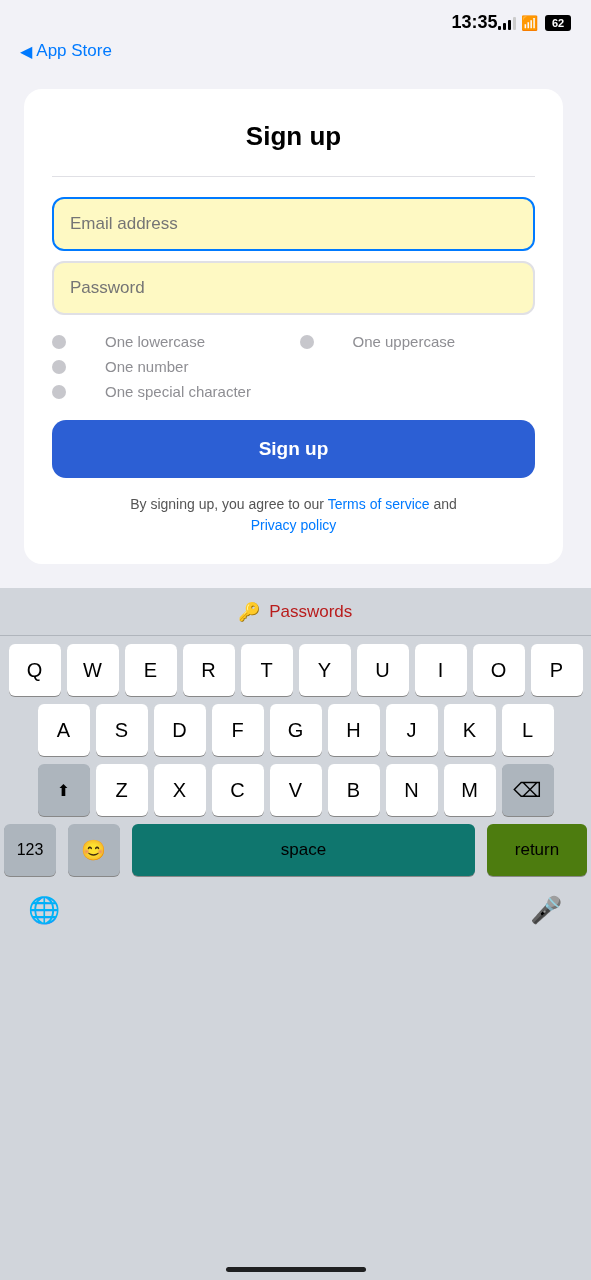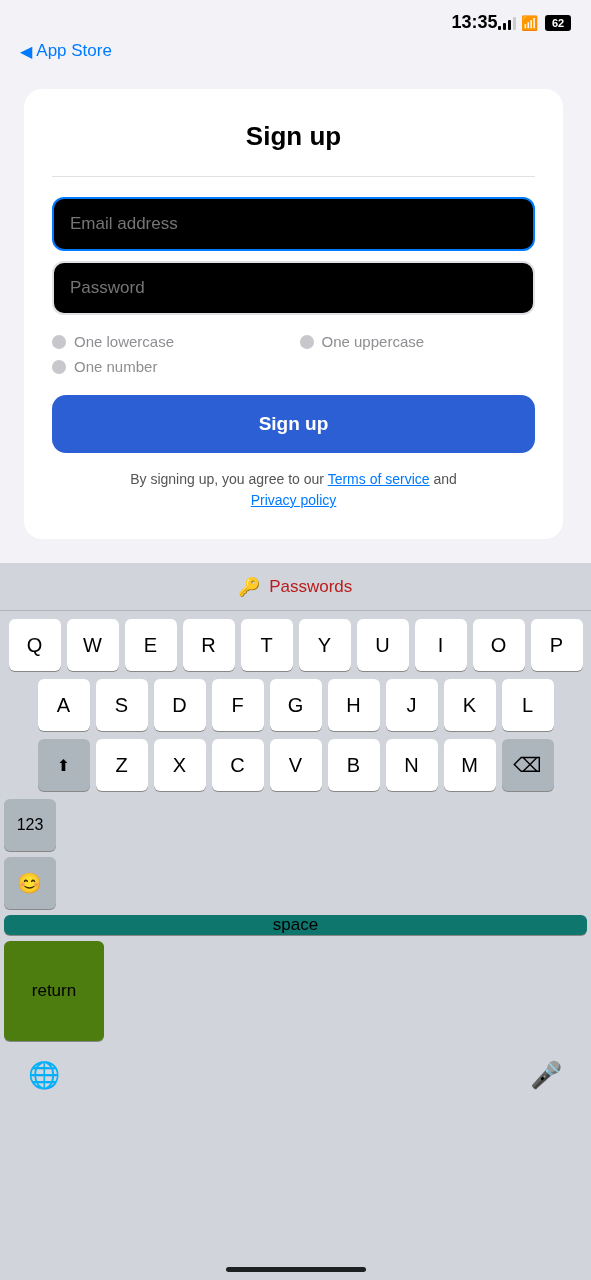--- a/index.html
+++ b/index.html
@@ -102,21 +102,21 @@
       background: #e0e0e5;
       margin-bottom: 20px;
     }
 
     
     .input-field {
       width: 100%;
       height: 54px;
       border-radius: 12px;
       border: 2px solid #e0e0e5;
-      background: #000000;
+      background: #fef9c3;
       font-size: 17px;
       color: #888;
       padding: 0 16px;
       outline: none;
       margin-bottom: 10px;
     }
     .input-field.active {
       border-color: #007aff;
     }
 
@@ -136,20 +136,21 @@
     .req-dot {
       width: 14px;
       height: 14px;
       border-radius: 50%;
       background: #c7c7cc;
       flex-shrink: 0;
     }
     .req-label {
       font-size: 15px;
       color: #8e8e93;
+      margin-left: 31px;
     }
     .req-special {
       grid-column: 1 / 2;
     }
 
     
     .signup-btn {
       width: 100%;
       height: 58px;
       background: #2c5fd4;
@@ -164,21 +165,20 @@
 
     
     .terms-text {
       text-align: center;
       font-size: 14px;
       color: #555;
       line-height: 1.5;
     }
     .terms-link {
       color: #007aff;
-      text-decoration: underline;
     }
 
     
     .keyboard-area {
       flex: 1;
       background: #d1d5db;
       padding-top: 0;
     }
 
     .passwords-bar {
@@ -325,20 +325,24 @@
         <span class="req-label">One lowercase</span>
       </div>
       <div class="req-item">
         <div class="req-dot"></div>
         <span class="req-label">One uppercase</span>
       </div>
       <div class="req-item">
         <div class="req-dot"></div>
         <span class="req-label">One number</span>
       </div>
+      <div class="req-item req-special">
+        <div class="req-dot"></div>
+        <span class="req-label">One special character</span>
+      </div>
     </div>
 
     <button class="signup-btn">Sign up</button>
 
     <div class="terms-text">
       <span>By signing up, you agree to our </span><a class="terms-link">Terms of service</a><span> and</span>
       <br>
       <a class="terms-link">Privacy policy</a>
     </div>
   </div>
@@ -382,21 +386,21 @@
       <div class="key">Z</div>
       <div class="key">X</div>
       <div class="key">C</div>
       <div class="key">V</div>
       <div class="key">B</div>
       <div class="key">N</div>
       <div class="key">M</div>
       <div class="key delete">⌫</div>
     </div>
 
-    <div class="key-row" style="gap:6px;flex-direction:column;">
+    <div class="key-row" style="gap:12px;">
       <div class="key num">123</div>
       <div class="key emoji">😊</div>
       <div class="key space">space</div>
       <div class="key return">return</div>
     </div>
   </div>
 
   <div class="bottom-bar">
     <span class="bottom-globe">🌐</span>
     <span class="bottom-mic">🎤</span>

